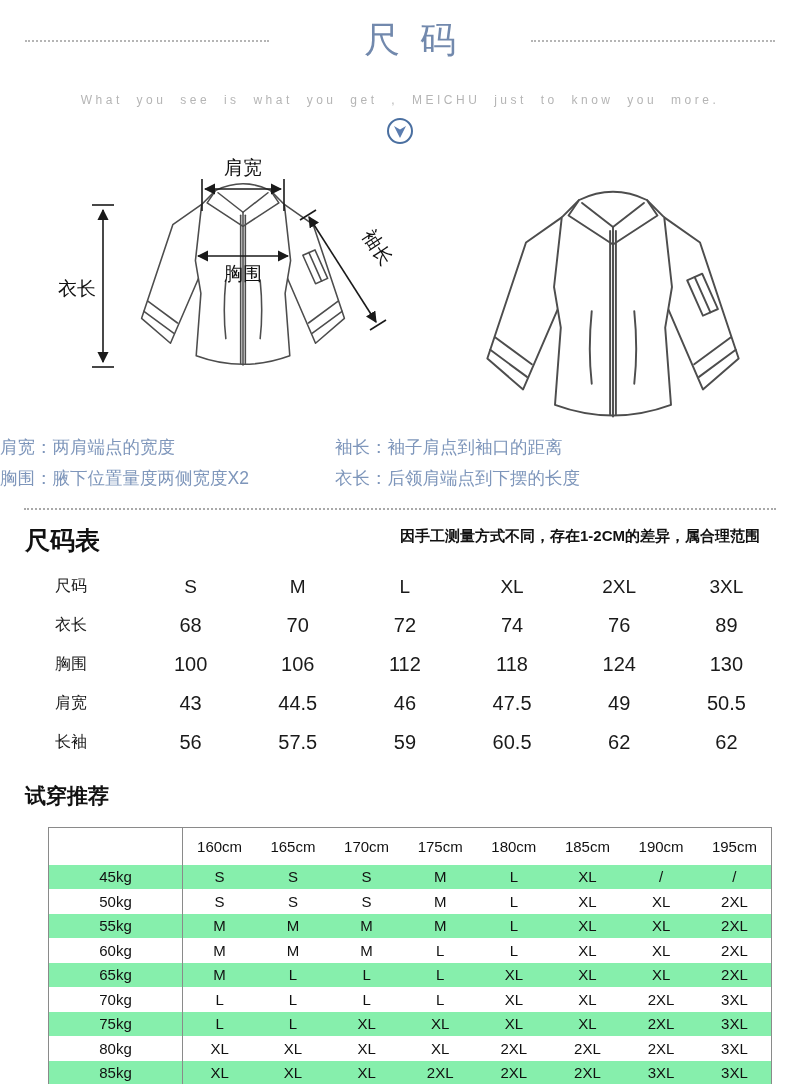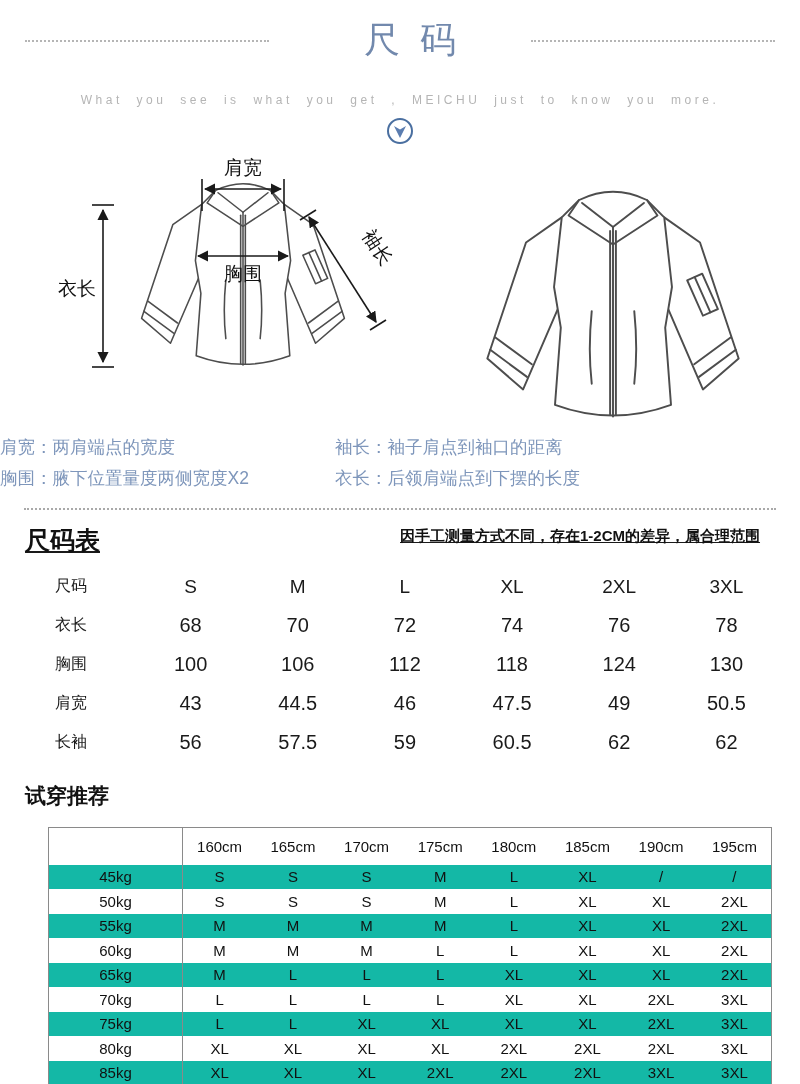--- a/index.html
+++ b/index.html
@@ -28,37 +28,37 @@
   .shirt-stroke .nofill { fill:none; }
   .anno line, .anno path.aline { stroke:#1a1a1a; stroke-width:1.6; fill:none; }
   .anno text { fill:#111; font-size:19px; font-weight:500; }
   
   .defs { display:flex; }
   .defs .col { line-height:31px; font-size:17.5px; color:#7e96bb; }
   .defs .col1 { width:335px; }
   
   .sep { border-top:2px dotted #a9a9a9; margin:14px 24px 0; height:0; }
   
-  .size-head { display:flex; margin:14px 25px 0; align-items:flex-start;text-decoration:underline; }
+  .size-head { display:flex; margin:14px 25px 0; align-items:flex-start; }
   .size-head h2 { font-size:25px; font-weight:bold; color:#111; width:375px; }
   .size-note { font-size:15px; line-height:23px; font-weight:600; color:#111; flex:1; }
   table { border-collapse:collapse; }
   .size-table { width:755px; margin:10px 20px 0 25px; table-layout:fixed; }
   .size-table td { text-align:center; height:39px; font-size:20px; color:#1a1a1a; }
   .size-table td.lab { width:112px; text-align:left; padding-left:30px; font-size:16px; }
   .size-table tr.hdr td.val { font-size:19px; }
   
   .fit-head { font-size:21px; font-weight:bold; color:#111; margin:20px 0 4px 25px; }
   .fit-table { width:724px; margin:17px 28px 0 48px; table-layout:fixed;
                border:1px solid #8a8a8a; }
   .fit-table th, .fit-table td { font-weight:normal; text-align:center; font-size:15px; color:#111; }
   .fit-table th { height:37px; }
   .fit-table td { height:24.5px; }
   .fit-table .wcol { width:134px; border-right:1px solid #8a8a8a; }
-  .fit-table tr.sh td { background:#14b8a6; }
+  .fit-table tr.sh td { background:#86efac; }
 </style>
 </head>
 <body>
 
 <div class="hdr">
   <div class="hdr-row">
     <div class="dotline"></div>
     <div class="hdr-title">尺码</div>
     <div class="dotline"></div>
   </div>
@@ -176,21 +176,21 @@
         <td class="val">2XL</td>
         <td class="val">3XL</td>
       </tr>
       <tr>
         <td class="lab">衣长</td>
         <td class="val">68</td>
         <td class="val">70</td>
         <td class="val">72</td>
         <td class="val">74</td>
         <td class="val">76</td>
-        <td class="val">78</td>
+        <td class="val">89</td>
       </tr>
       <tr>
         <td class="lab">胸围</td>
         <td class="val">100</td>
         <td class="val">106</td>
         <td class="val">112</td>
         <td class="val">118</td>
         <td class="val">124</td>
         <td class="val">130</td>
       </tr>

